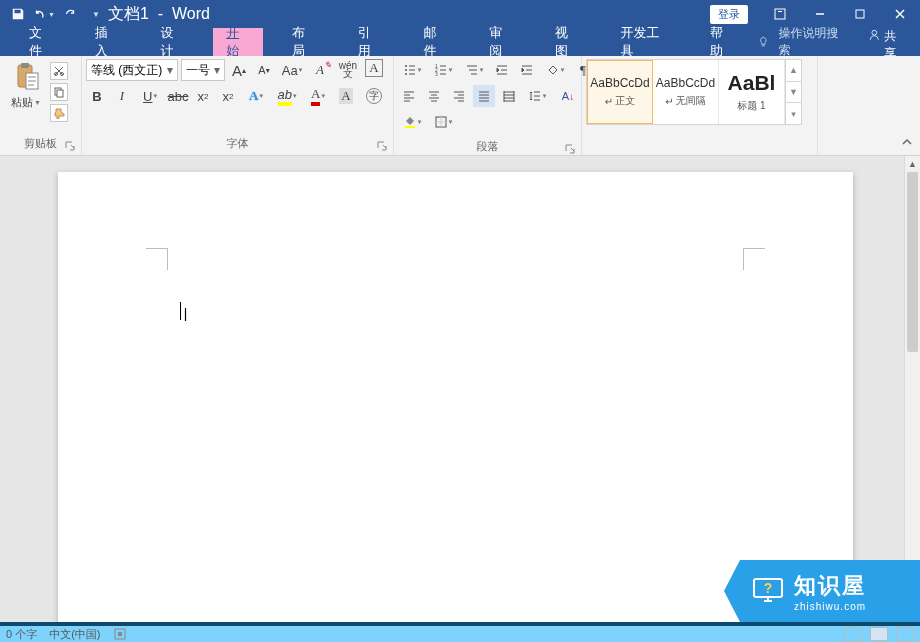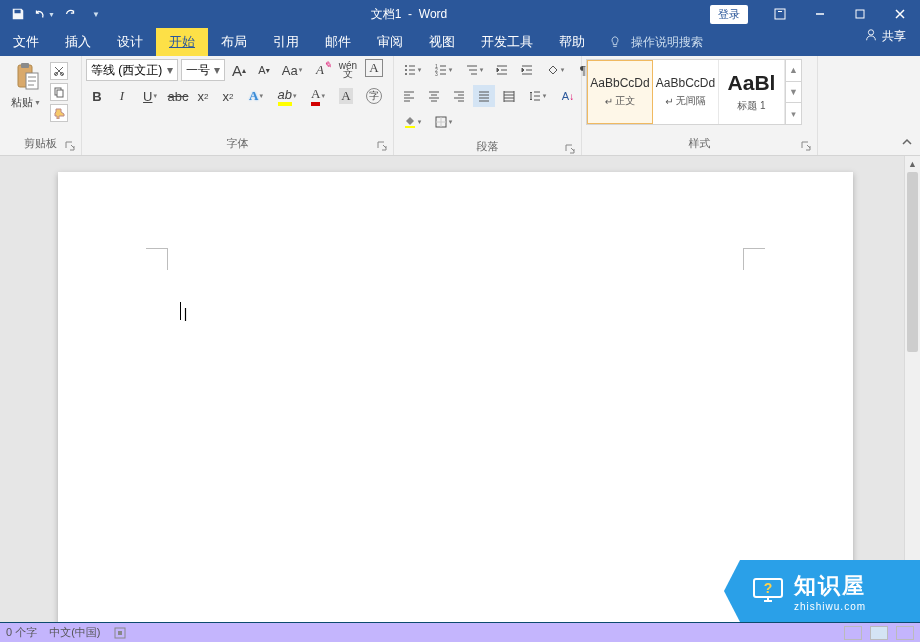--- a/index.html
+++ b/index.html
@@ -1,28 +1,28 @@
 <!DOCTYPE html>
 <html><head>
 <meta charset="utf-8">
 <style>
 * { margin:0; padding:0; box-sizing:border-box; font-family:"Microsoft YaHei","Segoe UI",sans-serif; }
 body { width:920px; height:642px; background:#e6e6e6; overflow:hidden; position:relative; }
 .titlebar { height:28px; background:#2b579a; display:flex; align-items:center; color:#fff; font-size:12px; }
 .qat { display:flex; align-items:center; gap:2px; padding-left:6px; }
 .qat-btn { width:24px; height:24px; display:flex; align-items:center; justify-content:center; cursor:pointer; }
 .qat-btn svg { width:14px; height:14px; }
-.title-center { flex:1; text-align:center; font-size:12px; }
+.title-center { flex:1; font-size:16px; }
 .win-ctrls { display:flex; align-items:center; }
 .login-btn { background:#fff; color:#2b579a; padding:2px 8px; font-size:11px; border-radius:2px; margin-right:12px; cursor:pointer; }
 .win-btn { width:40px; height:28px; display:flex; align-items:center; justify-content:center; cursor:pointer; }
 .win-btn svg { width:12px; height:12px; }
 .tabs { background:#2b579a; height:28px; display:flex; align-items:stretch; color:#fff; font-size:13px; }
-.tab { padding:0 13px; display:flex; align-items:center; cursor:pointer; }
-.tab.active { background:#fde047; color:#2b579a;text-decoration:underline; }
+.tab { padding:0 13px; display:flex; align-items:center; cursor:pointer;margin-left:16px; }
+.tab.active { background:#f9a8d4; color:#2b579a;text-decoration:underline; }
 .tell-me { display:flex; align-items:center; padding:0 10px; color:#cde; font-size:12px; gap:9px; }
 .share { margin-left:auto; padding:0 14px; display:flex; gap:4px; cursor:pointer; font-size:12px; }
 .ribbon { height:100px; background:#f3f3f3; border-bottom:1px solid #d4d4d4; display:flex; position:relative; }
 .group { border-right:1px solid #e0e0e0; display:flex; flex-direction:column; padding:3px 4px 0 4px; }
 .group-body { flex:1; display:flex; align-items:flex-start; }
 .group-label { font-size:11px; color:#666; text-align:center; padding:2px 0 4px 0; position:relative; }
 .group-label .launcher { position:absolute; right:2px; bottom:4px; width:10px; height:10px; cursor:pointer; }
 .big-btn { display:flex; flex-direction:column; align-items:center; width:44px; cursor:pointer; padding-top:2px; }
 .big-btn .icon { width:32px; height:32px; }
 .big-btn .lbl { font-size:11px; color:#444; margin-top:2px; display:flex; align-items:center; gap:1px; }
@@ -48,21 +48,21 @@
 .document-area { position:absolute; top:156px; left:0; right:16px; bottom:20px; background:#e6e6e6; overflow:hidden; }
 .page { position:absolute; left:58px; top:16px; width:795px; height:600px; background:#fff; box-shadow:0 2px 6px rgba(0,0,0,0.25); }
 .margin-mark { position:absolute; width:22px; height:22px; border-color:#bdbdbd; }
 .mm-tl { left:110px; top:76px; border-left:1px solid #bdbdbd; border-bottom:1px solid #bdbdbd; transform:translate(-22px,-0px) rotate(180deg); }
 .mm-tr { right:110px; top:76px; border-right:1px solid #bdbdbd; border-bottom:1px solid #bdbdbd; transform:translate(22px,-0px) rotate(180deg); }
 .cursor { position:absolute; left:122px; top:130px; width:1px; height:18px; background:#000; }
 .ibeam { position:absolute; left:125px; top:133px; font-size:18px; color:#000; transform:scaleX(0.7); }
 .vscroll { position:absolute; right:0; top:156px; bottom:20px; width:16px; background:#f0f0f0; border-left:1px solid #dadada; }
 .vscroll .arr { height:16px; display:flex; align-items:center; justify-content:center; color:#666; font-size:9px; cursor:pointer; }
 .vscroll .thumb { position:absolute; left:2px; right:2px; top:16px; height:180px; background:#cdcdcd; border-radius:2px; cursor:pointer; }
-.statusbar { position:absolute; bottom:0; left:0; right:0; height:20px; background:#c4b5fd; border-top:1px solid #0c4a6e; display:flex; align-items:center; font-size:11px; color:#555; padding:0 6px; gap:12px; }
+.statusbar { position:absolute; bottom:0; left:0; right:0; height:20px; background:#7dd3fc; border-top:4px solid #0c4a6e; display:flex; align-items:center; font-size:11px; color:#555; padding:0 6px; gap:12px; }
 .statusbar .right { margin-left:auto; display:flex; gap:8px; align-items:center; }
 .vw-btn { width:18px; height:14px; border:1px solid #bbb; cursor:pointer; }
 .watermark { position:absolute; right:0; bottom:20px; width:180px; height:62px; background:#2aa0e8; display:flex; align-items:center; color:#fff; padding:6px 10px; gap:8px; }
 .watermark .monitor { width:36px; height:36px; }
 .watermark .txt1 { font-size:22px; font-weight:bold; letter-spacing:2px; }
 .watermark .txt2 { font-size:10px; letter-spacing:1px; }
 .wm-notch { position:absolute; left:-16px; top:0; width:0; height:0; border-top:31px solid transparent; border-bottom:31px solid transparent; border-right:16px solid #2aa0e8; }
 svg { display:block; }
 </style>
 </head>
@@ -393,23 +393,20 @@
               <span>标题 1</span>
             </div>
         </div>
         <div class="gal-ctrl">
           <div>▲</div>
           <div>▼</div>
           <div>▾</div>
         </div>
       </div>
     </div>
-    <div class="group-label"><span>样式</span><svg class="launcher" viewBox="0 0 10 10">
-          <path d="M1 1h6M1 1v6M6 4l3 3M9 5v4H5" stroke="#888" fill="none"></path>
-        </svg></div>
   </div>
 
 
   <div class="collapse-btn">
     <svg width="12" height="12" viewBox="0 0 12 12">
         <path d="M2 8l4-4 4 4" stroke="#666" fill="none" stroke-width="1.5"></path>
       </svg>
   </div>
 </div>
 

